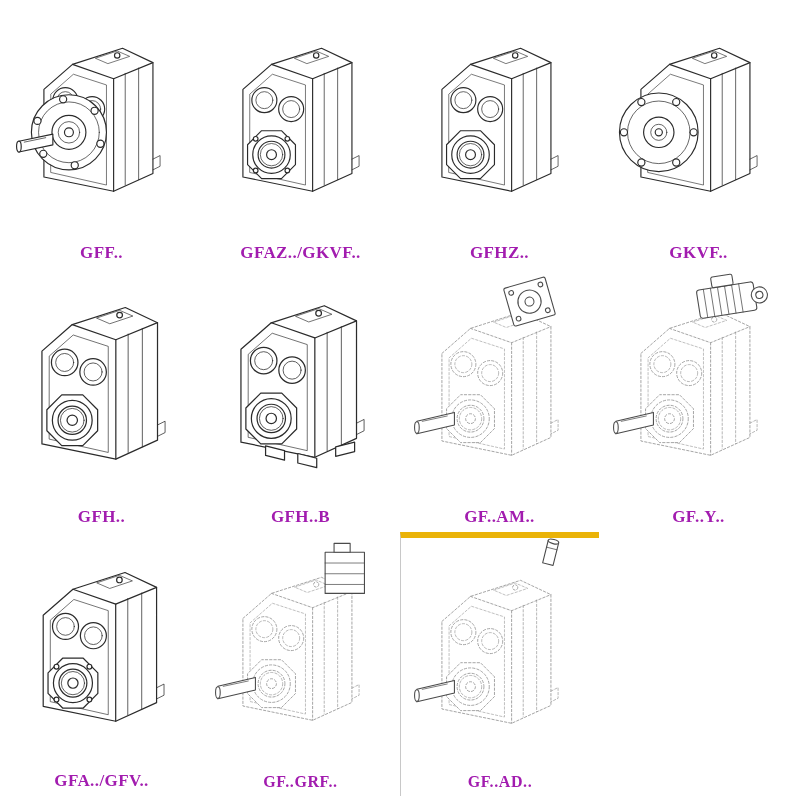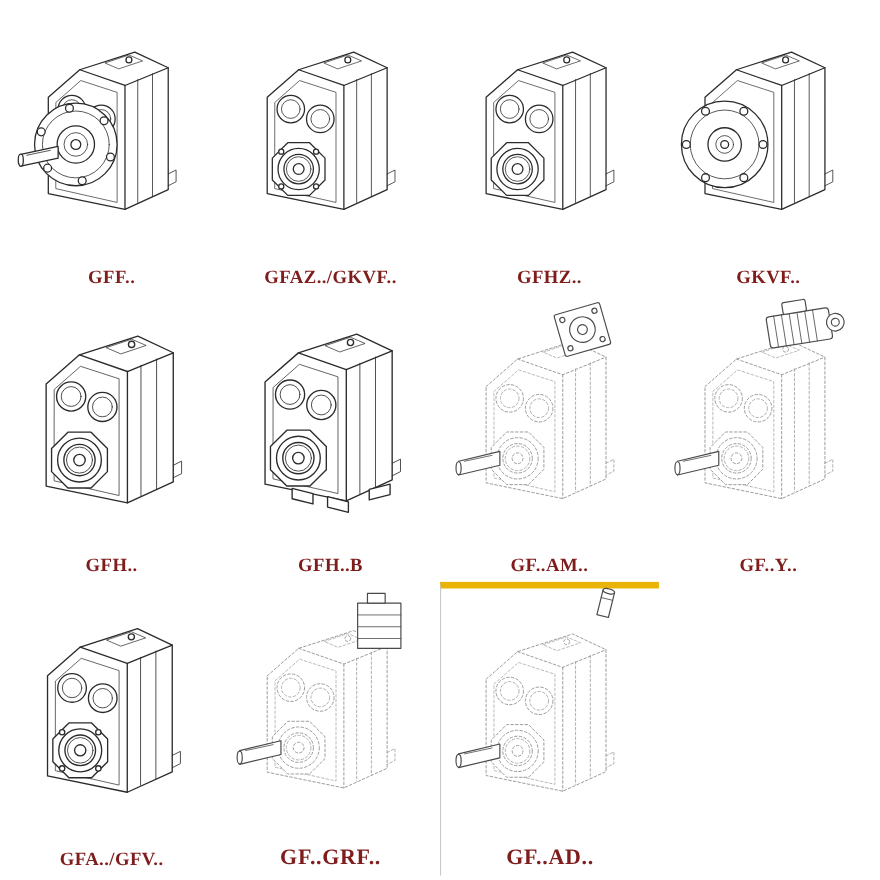--- a/index.html
+++ b/index.html
@@ -4,23 +4,23 @@
 <style>
   html,body{margin:0;padding:0;background:#ffffff;}
   body{width:800px;height:800px;font-family:"Liberation Serif",serif;}
   .grid{display:grid;width:800px;height:800px;box-sizing:border-box;
         grid-template-columns:repeat(4,1fr);grid-template-rows:repeat(3,1fr);
         padding:4px 2px;}
   .cell{display:flex;flex-direction:column;align-items:center;justify-content:flex-end;
         margin:0;padding:2px 1px 5px;box-sizing:border-box;}
   .art{flex:1;display:flex;align-items:center;justify-content:center;width:100%;}
   svg.cell-art{width:180px;height:210px;overflow:visible;}
-  .lbl{font-weight:bold;font-size:17px;letter-spacing:.4px;color:#7f1d1d;
+  .lbl{font-weight:bold;font-size:17px;letter-spacing:.4px;color:#a21caf;
        margin-top:21px;text-align:center;white-space:nowrap;}
-  .lbl-lg{font-size:20px;letter-spacing:.6px;}
+  .lbl-lg{font-size:16px;letter-spacing:.6px;}
   .boxed{border-left:1px solid #c8c8c8;border-top:6px solid #eab308;}
   
   use{stroke:#2b2b2b;fill:#ffffff;stroke-width:1.3;stroke-linejoin:round;stroke-linecap:round;}
   svg.dashed use{stroke:#9a9a9a;stroke-width:1;stroke-dasharray:2.6 2.2;}
   svg.dashed use.solid{stroke:#4a4a4a;stroke-dasharray:none;stroke-width:1.2;}
 </style>
 </head>
 <body>
 
 <svg width="0" height="0" style="position:absolute" aria-hidden="true">

